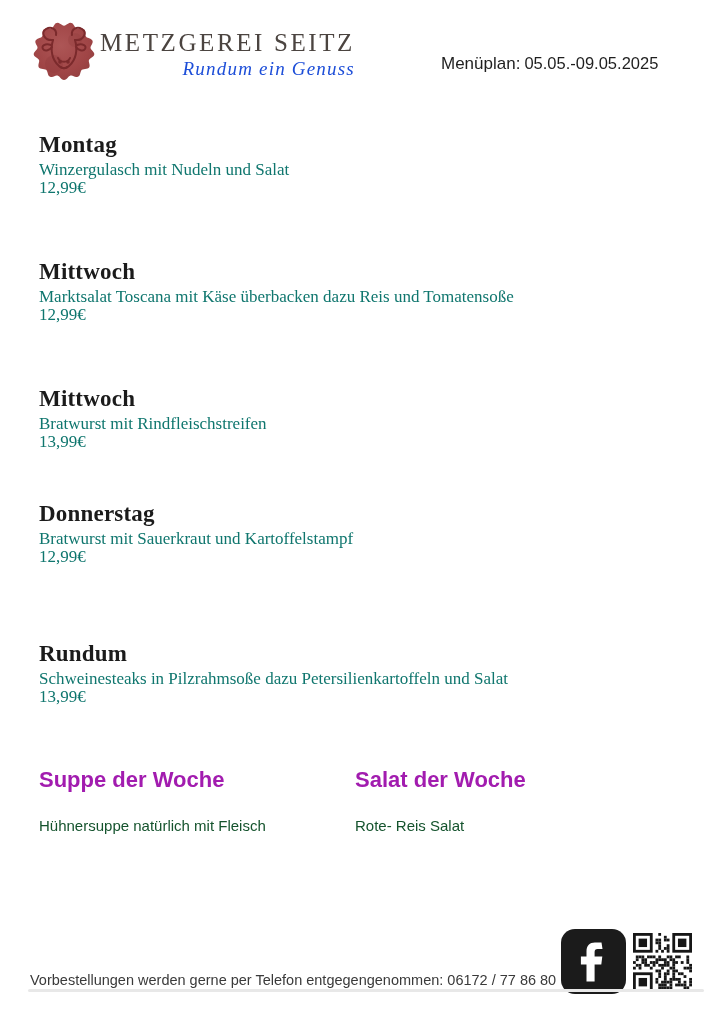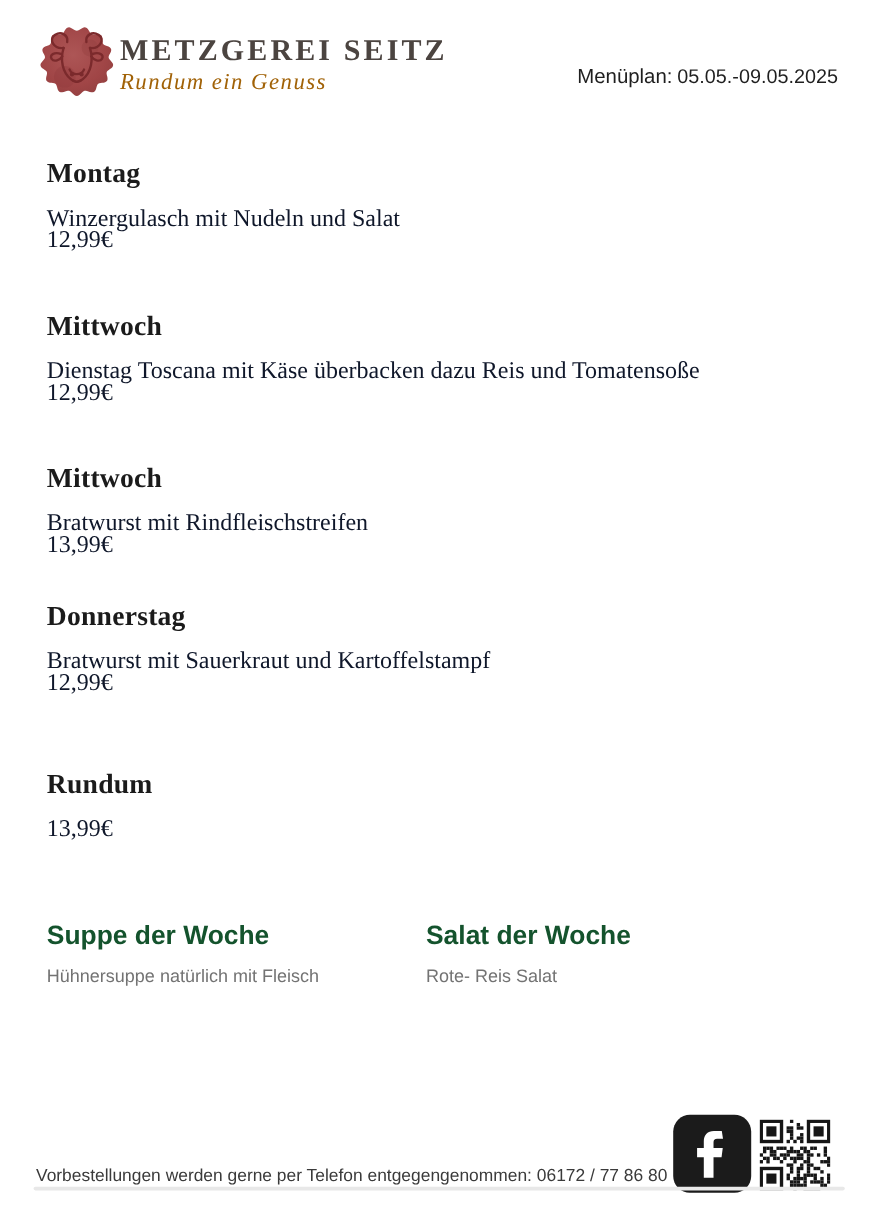--- a/index.html
+++ b/index.html
@@ -9,46 +9,46 @@
     background:#ffffff;
     overflow:hidden;
     font-family:"Liberation Sans",sans-serif;
     color:#232323;
   }
   
   .logo{position:absolute;left:30px;top:20px;width:68px;height:64px;}
   .brand{position:absolute;left:100px;top:29px;}
   .brand-name{
     font-family:"Liberation Serif",serif;
-    font-weight:bold;font-size:25px;letter-spacing:2.6px;
+    font-weight:normal;font-size:25px;letter-spacing:2.6px;
     color:#4b4440;white-space:nowrap;
   }
   .brand-tagline{
     font-family:"Liberation Serif",serif;
     font-style:italic;font-size:19px;letter-spacing:1.2px;
-    color:#a16207;margin-top:1px;white-space:nowrap;
+    color:#1d4ed8;margin-top:1px;white-space:nowrap;text-align:right;
   }
   .menuplan{
-    position:absolute;left:481px;top:54px;
+    position:absolute;left:441px;top:54px;
     font-size:17px;color:#1f1f1f;white-space:nowrap;
   }
   .menuplan .date{font-size:16.5px;margin-left:4px;}
   
   .day{position:absolute;left:39px;width:650px;font-family:Liberation Serif, serif;}
   .day-heading{
     font-size:23px;font-weight:bold;color:#1b1b1b;
     letter-spacing:0.2px;line-height:24px;
   }
-  .dish-block{margin-top:16px;font-size:20px;line-height:18px;color:#0f172a;}
+  .dish-block{margin-top:4px;font-size:17px;line-height:18px;color:#0f766e;}
   .weekly{position:absolute;top:768px;left:0;width:724px;}
   .weekly-col{position:absolute;top:0;width:300px;}
   .weekly-col.c1{left:39px;}
   .weekly-col.c2{left:355px;}
-  .weekly-heading{font-size:22px;font-weight:bold;color:#14532d;line-height:24px;}
-  .weekly-dish{margin-top:13px;font-size:15px;color:#737373;}
+  .weekly-heading{font-size:22px;font-weight:bold;color:#a21caf;line-height:24px;}
+  .weekly-dish{margin-top:25px;font-size:15px;color:#14532d;}
   
   .fb-icon{
     position:absolute;left:561px;top:929px;width:65px;height:65px;
     background:#1b1b1b;border-radius:14px;
   }
   .qr{position:absolute;left:633px;top:933px;width:59px;height:59px;}
   .footer-note{
     position:absolute;left:30px;top:972px;
     font-size:14.5px;color:#3a3a3a;white-space:nowrap;
   }
@@ -97,21 +97,21 @@
     <div class="day-heading">Montag</div>
     <div class="dish-block">
       <div>Winzergulasch mit Nudeln und Salat</div>
       <div>12,99€</div>
     </div>
   </div>
 
   <div class="day" style="top:260px">
     <div class="day-heading">Mittwoch</div>
     <div class="dish-block">
-      <div>Dienstag Toscana mit Käse überbacken dazu Reis und Tomatensoße</div>
+      <div>Marktsalat Toscana mit Käse überbacken dazu Reis und Tomatensoße</div>
       <div>12,99€</div>
     </div>
   </div>
 
   <div class="day" style="top:387px">
     <div class="day-heading">Mittwoch</div>
     <div class="dish-block">
       <div>Bratwurst mit Rindfleischstreifen</div>
       <div>13,99€</div>
     </div>
@@ -121,20 +121,21 @@
     <div class="day-heading">Donnerstag</div>
     <div class="dish-block">
       <div>Bratwurst mit Sauerkraut und Kartoffelstampf</div>
       <div>12,99€</div>
     </div>
   </div>
 
   <div class="day" style="top:642px">
     <div class="day-heading">Rundum</div>
     <div class="dish-block">
+      <div>Schweinesteaks in Pilzrahmsoße dazu Petersilienkartoffeln und Salat</div>
       <div>13,99€</div>
     </div>
   </div>
 
   <div class="weekly">
     <div class="weekly-col c1">
       <div class="weekly-heading">Suppe der Woche</div>
       <div class="weekly-dish">Hühnersuppe natürlich mit Fleisch</div>
     </div>
     <div class="weekly-col c2">

